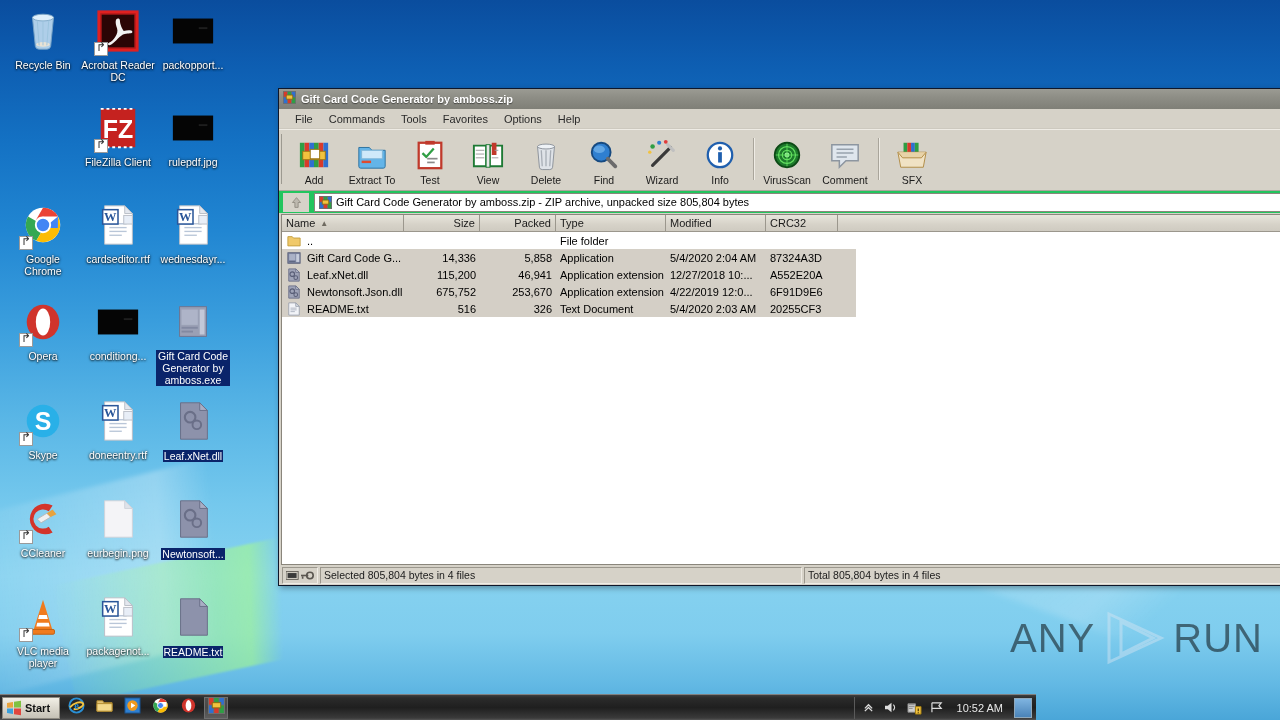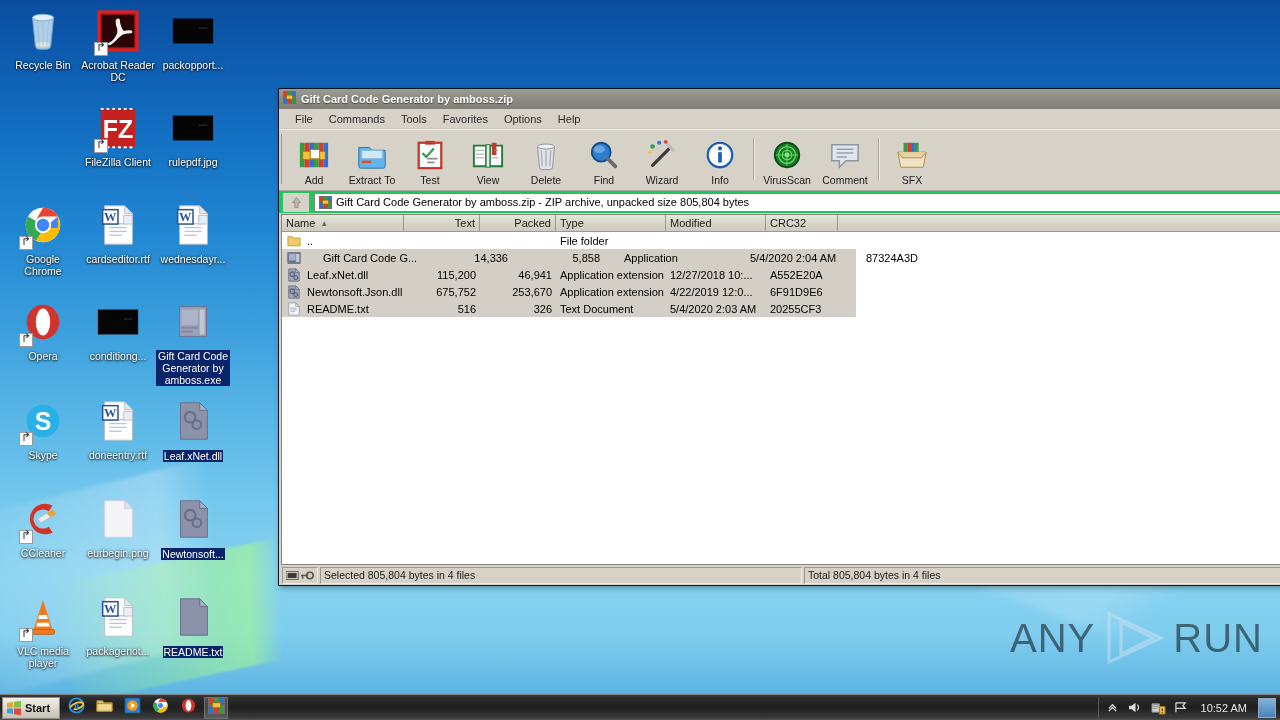--- a/index.html
+++ b/index.html
@@ -107,21 +107,21 @@
   #sb-left { flex:0 0 482px; }
   #sb-right { flex:1; }
   .grip { width:12px; height:12px; margin-left:auto; position:relative; }
 
   
   #watermark { position:absolute; left:1010px; top:610px; display:flex; align-items:center;
     gap:6px; opacity:0.5; pointer-events:none; }
   #watermark .wtxt { font-size:40px; letter-spacing:1px; color:#000000; font-family:"Liberation Sans", sans-serif; }
 
   
-  #taskbar { position:absolute; left:0; bottom:0; width:1280px; height:26px;
+  #taskbar { position:absolute; left:0; bottom:0; width:1036px; height:26px;
     background:linear-gradient(180deg,#3e3e3e 0%,#2b2b2b 12%,#1f1f1f 50%,#3a3a3a 92%,#555 100%);
     border-top:1px solid #7f7f7f; display:flex; align-items:center; }
   #startbtn { width:58px; height:22px; margin-left:2px; display:flex; align-items:center;
     gap:3px; padding-left:3px; cursor:pointer;
     background:linear-gradient(180deg,#f2efe6,#d9d5ca 55%,#c5c1b6);
     border:1px solid #8d8980; }
   #startbtn .slb { font-size:11px; font-weight:bold; color:#111; }
   .qlaunch { width:24px; height:22px; margin-left:4px; display:flex;
     align-items:center; justify-content:center; cursor:pointer; }
   .qlaunch.active { background:rgba(255,255,255,0.18); border:1px solid #6f6f6f; }
@@ -510,41 +510,41 @@
         <svg width="7" height="5" viewBox="0 0 8 5">
           <path d="M0 0 L8 0 L4 5 Z" fill="#222"></path>
         </svg>
       </div>
     </div>
   </div>
 
   <div id="listarea">
     <div id="colhdr">
         <div class="col" style="width: 122px; flex: 0 0 122px;"><span>Name</span><span class="sortarrow">▲</span></div>
-        <div class="col r" style="width: 76px; flex: 0 0 76px;"><span>Text</span></div>
+        <div class="col r" style="width: 76px; flex: 0 0 76px;"><span>Size</span></div>
         <div class="col r" style="width: 76px; flex: 0 0 76px;"><span>Packed</span></div>
         <div class="col" style="width: 110px; flex: 0 0 110px;"><span>Type</span></div>
         <div class="col" style="width: 100px; flex: 0 0 100px;"><span>Modified</span></div>
         <div class="col" style="width: 72px; flex: 0 0 72px;"><span>CRC32</span></div>
         <div class="col" style="flex: 1 1 auto;"></div>
       </div>
     <div id="rows">
       <div id="namecolbg" style="z-index: -1;"></div>
     <div class="row">
           <span class="fileicon"><svg width="14" height="14" viewBox="0 0 16 16">
               <path d="M1 3 h5 l1.4 1.6 h7.6 v9 h-14 z" fill="#f0c96a" stroke="#c09b3a"></path>
             </svg></span>
           <span class="cell" style="flex:0 0 101px;width:101px">..</span>
           <span class="cell r" style="flex:0 0 76px;width:76px"></span>
           <span class="cell r" style="flex:0 0 76px;width:76px"></span>
           <span class="cell" style="flex:0 0 110px;width:110px">File folder</span>
           <span class="cell" style="flex:0 0 100px;width:100px"></span>
           <span class="cell" style="flex:0 0 72px;width:72px"></span>
         </div>
-        <div class="row sel" style="width: 574px; gap: 16px;">
+        <div class="row sel" style="width: 574px;">
           <span class="fileicon"><svg width="14" height="14" viewBox="0 0 16 16">
               <rect x="1" y="2" width="14" height="12" fill="#7f87a3" stroke="#545b75"></rect>
               <rect x="2.5" y="3.5" width="7" height="7" fill="#aab1c6"></rect>
               <rect x="10.5" y="3.5" width="3.5" height="9" fill="#c6ccdb"></rect>
               <rect x="2.5" y="11.5" width="7" height="1.3" fill="#5e6681"></rect>
             </svg></span>
           <span class="cell" style="flex:0 0 101px;width:101px">Gift Card Code G...</span>
           <span class="cell r" style="flex:0 0 76px;width:76px">14,336</span>
           <span class="cell r" style="flex:0 0 76px;width:76px">5,858</span>
           <span class="cell" style="flex:0 0 110px;width:110px">Application</span>

